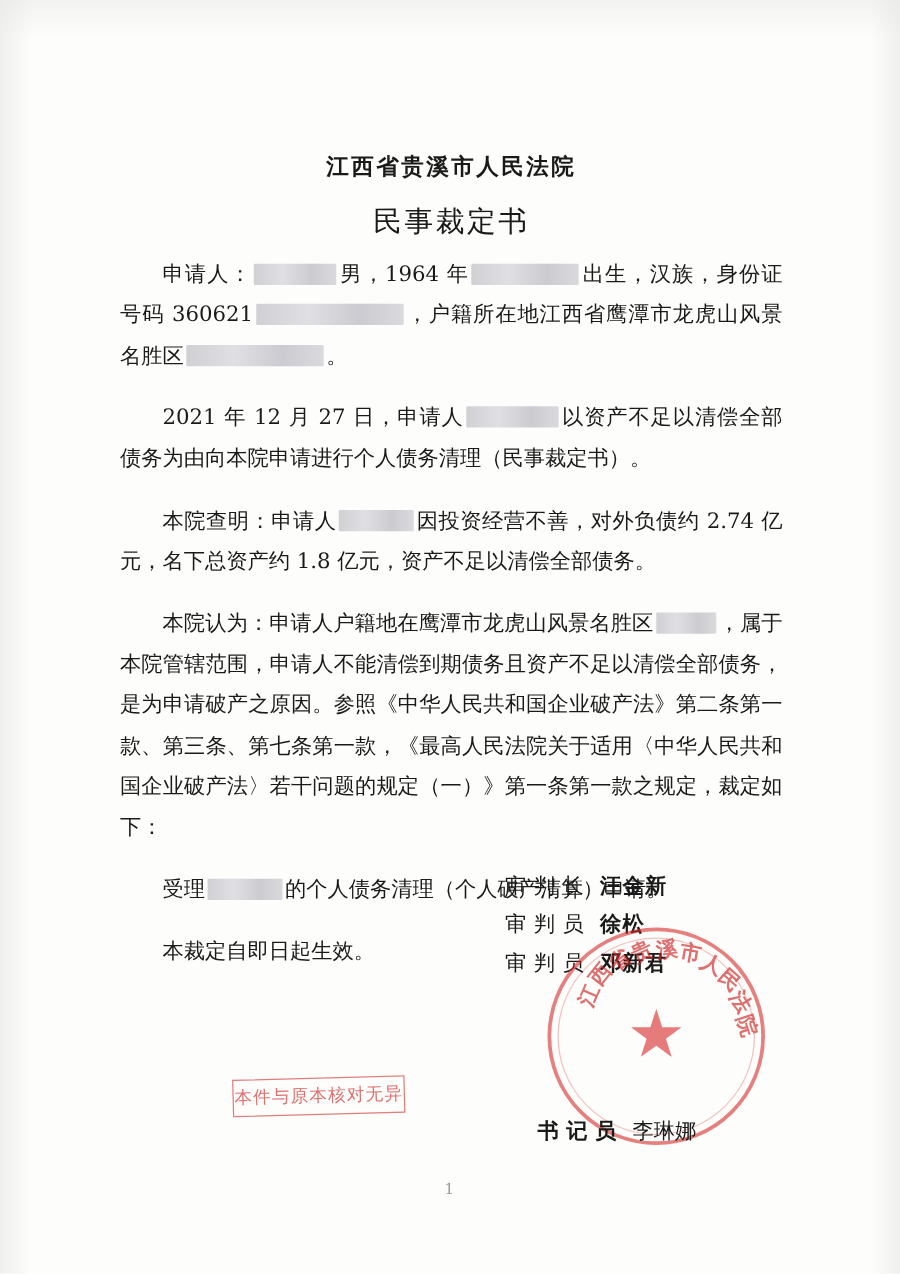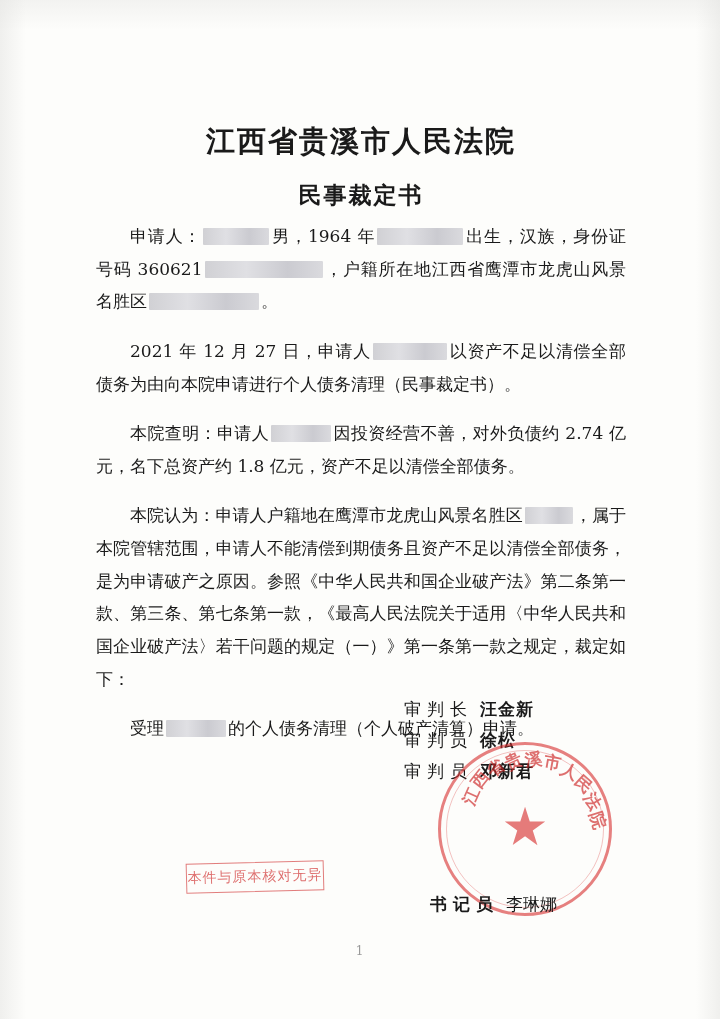--- a/index.html
+++ b/index.html
@@ -33,29 +33,29 @@
     pointer-events: none;
   }
   .doc-body {
     position: absolute;
     left: 96px;
     top: 120px;
     width: 530px;
   }
   .title-main {
     text-align: center;
-    font-size: 29px;
+    font-size: 18px;
     font-weight: bold;
     letter-spacing: 2px;
     line-height: 1.5;
   }
   .title-sub {
     text-align: center;
     font-size: 23px;
-    font-weight: bold;
+    font-weight: normal;
     letter-spacing: 2px;
     line-height: 1.5;
     margin-top: 14px;
   }
   .case-no {
     text-align: center;
     font-size: 17px;
     margin-top: 36px;
     letter-spacing: 0.5px;
   }
@@ -227,20 +227,21 @@
     </p>
 
     <p class="para">
       <span>本院认为：申请人户籍地在鹰潭市龙虎山风景名胜区</span><span class="redact r-w48"></span><span>，属于本院管辖范围，申请人不能清偿到期债务且资产不足以清偿全部债务，是为申请破产之原因。参照《中华人民共和国企业破产法》第二条第一款、第三条、第七条第一款，《最高人民法院关于适用〈中华人民共和国企业破产法〉若干问题的规定（一）》第一条第一款之规定，裁定如下：</span>
     </p>
 
     <p class="para">
       <span>受理</span><span class="redact r-w60"></span><span>的个人债务清理（个人破产清算）申请。</span>
     </p>
 
+    <p class="para tight">本裁定自即日起生效。</p>
 
   </div>
 
   <div class="signature-block">
     <div class="sig-row">
       <span class="sig-label">审判长</span><span class="sig-name">汪金新</span>
     </div>
     <div class="sig-row">
       <span class="sig-label">审判员</span><span class="sig-name">徐松</span>
     </div>

